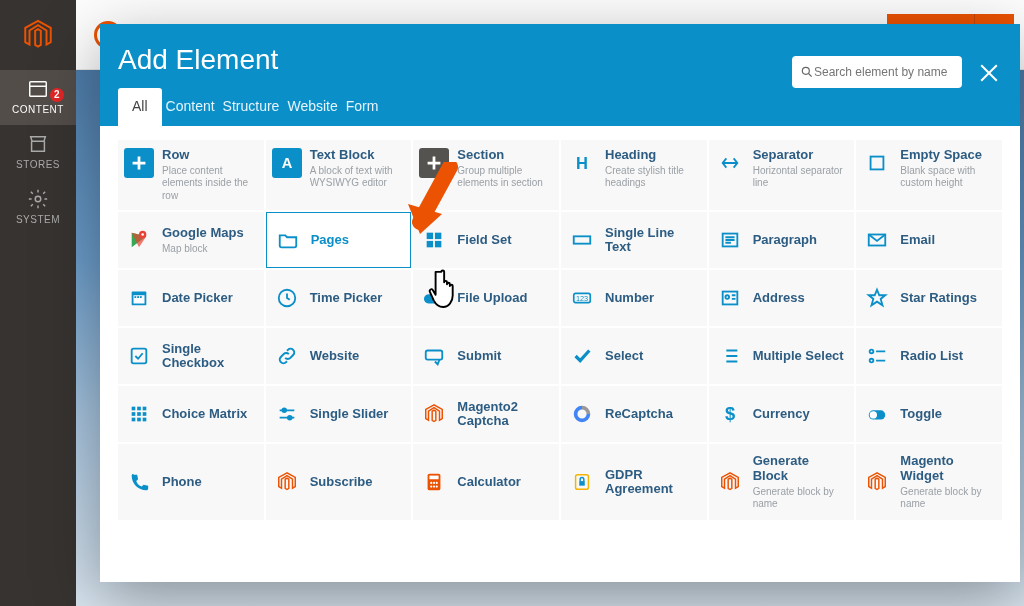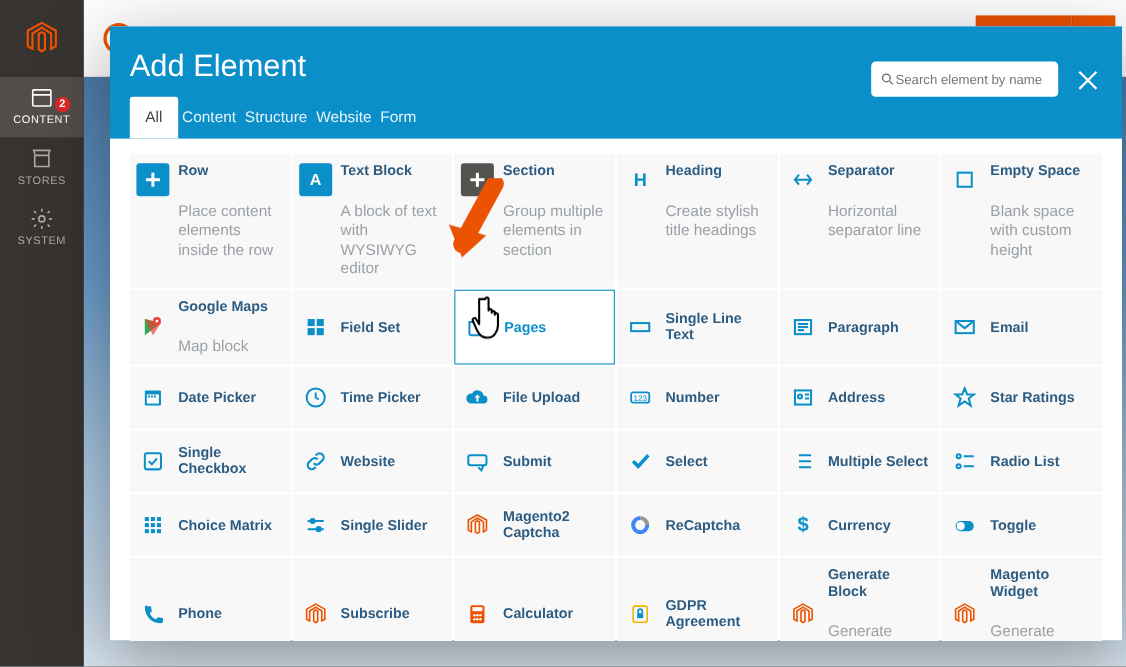--- a/index.html
+++ b/index.html
@@ -48,21 +48,21 @@
   .cell { background: #f8f8f8; min-height: 56px; padding: 8px 8px 8px 6px; display: flex; align-items: center; gap: 8px; cursor: pointer; position: relative; }
   .cell.header-row { min-height: 70px; align-items: flex-start; }
   .ic { width: 30px; height: 30px; flex: none; display: flex; align-items: center; justify-content: center; border-radius: 3px; }
   .ic.solid { background:#0a8fc9; color:#fff; }
   .ic.line  { color:#0a8fc9; }
   .ic.dark  { background:#55534f; color:#fff; }
   .ic.orange{ color:#eb5202; }
   .ic svg { width: 22px; height: 22px; }
   .txt { flex:1; min-width:0; }
   .lbl { font-size: 13px; color: #2d5c82; font-weight: 600; line-height: 1.15; }
-  .desc { font-size: 14px; color: #9aa0a6; line-height: 1.25; margin-top: 20px; }
+  .desc { font-size: 10px; color: #9aa0a6; line-height: 1.25; margin-top: 2px; }
   .cell.highlight { border: 1px solid #0a8fc9; background:#fff; }
   .cell.highlight .lbl { color:#0a8fc9; }
   .cell.tall { min-height: 76px; }
 
   
   .arrow-overlay { position: absolute; left: 290px; top: 138px; width: 80px; height: 80px; z-index: 40; pointer-events:none; }
   .hand { position: absolute; left: 328px; top: 242px; width: 38px; height: 44px; z-index: 40; pointer-events:none; }
 </style>
 </head>
 <body>
@@ -211,41 +211,41 @@
               <path fill="#ea4335" d="M20 8l-8 12-8-16z" opacity=".7"></path>
               <circle cx="16" cy="6" r="4" fill="#ea4335"></circle>
               <circle cx="16" cy="6" r="1.4" fill="#fff"></circle>
             </svg>
           </span>
         <div class="txt">
             <div class="lbl">Google Maps</div>
             <div class="desc">Map block</div>
           </div>
       </div>
+      <div class="cell highlight">
+        <span class="ic line">
+            <svg viewBox="0 0 24 24" fill="none" stroke="currentColor" stroke-width="2">
+              <path d="M3 7h6l2 2h10v9a2 2 0 0 1-2 2H5a2 2 0 0 1-2-2V7z"></path>
+            </svg>
+          </span>
+        <div class="txt">
+            <div class="lbl">Pages</div>
+          </div>
+      </div>
       <div class="cell">
         <span class="ic line">
             <svg viewBox="0 0 24 24" fill="currentColor">
               <rect x="4" y="4" width="7" height="7"></rect>
               <rect x="13" y="4" width="7" height="7"></rect>
               <rect x="4" y="13" width="7" height="7"></rect>
               <rect x="13" y="13" width="7" height="7"></rect>
             </svg>
           </span>
         <div class="txt">
             <div class="lbl">Field Set</div>
-          </div>
-      </div>
-      <div class="cell highlight">
-        <span class="ic line">
-            <svg viewBox="0 0 24 24" fill="none" stroke="currentColor" stroke-width="2">
-              <path d="M3 7h6l2 2h10v9a2 2 0 0 1-2 2H5a2 2 0 0 1-2-2V7z"></path>
-            </svg>
-          </span>
-        <div class="txt">
-            <div class="lbl">Pages</div>
           </div>
       </div>
       <div class="cell">
         <span class="ic line">
             <svg viewBox="0 0 24 24" fill="none" stroke="currentColor" stroke-width="2">
               <rect x="3" y="8" width="18" height="8"></rect>
             </svg>
           </span>
         <div class="txt">
             <div class="lbl">Single Line Text</div>

